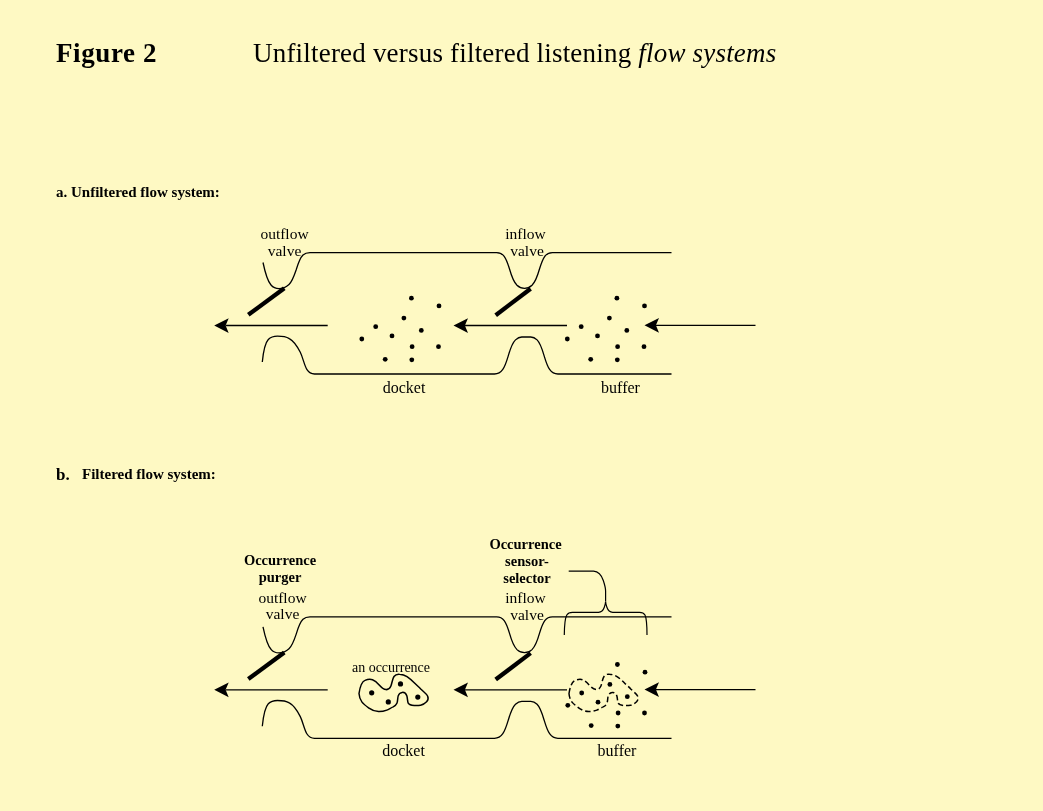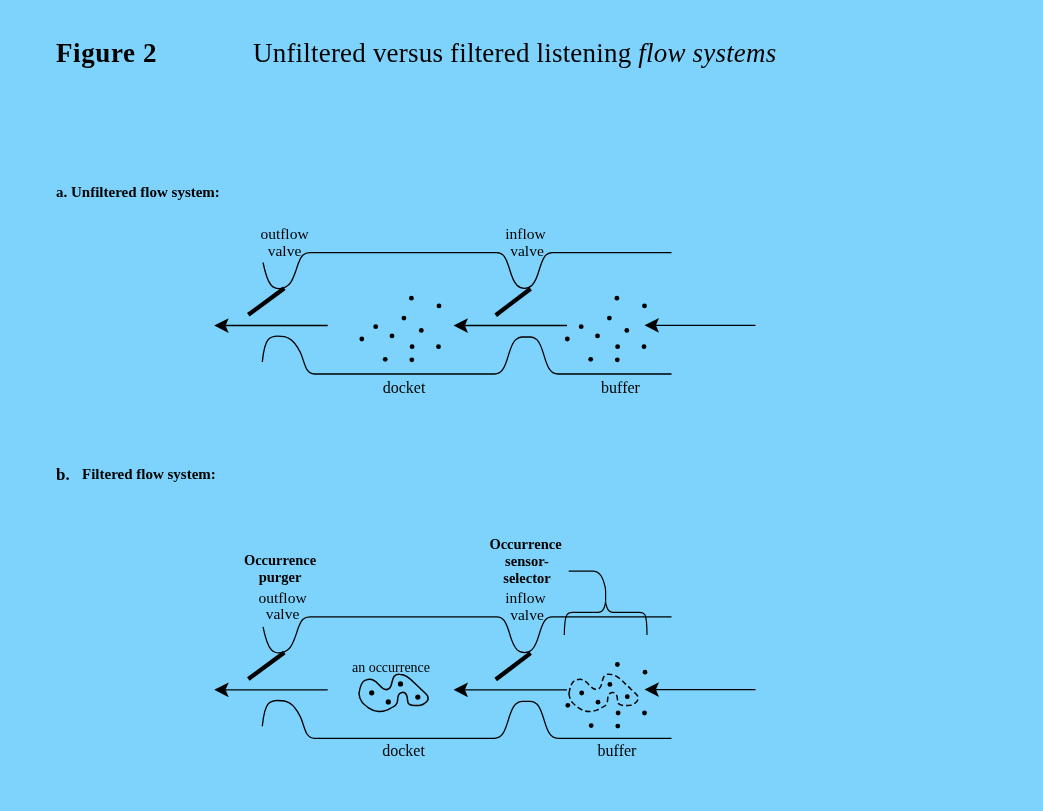--- a/index.html
+++ b/index.html
@@ -1,16 +1,16 @@
 <!DOCTYPE html>
 <html><head>
 <meta charset="utf-8">
 <style>
   html,body{margin:0;padding:0;background:#ffffff;}
-  #page{position:relative;width:1043px;height:811px;background:#7dd3fc;overflow:hidden;
+  #page{position:relative;width:1043px;height:811px;background:#fef9c3;overflow:hidden;
         font-family:"Liberation Serif", serif;}
   svg{position:absolute;left:0;top:0;}
   text{fill:#000;}
 </style>
 </head>
 <body>
 <div id="page">
 <svg width="1043" height="811" viewBox="0 0 1043 811">
 <defs>
 

